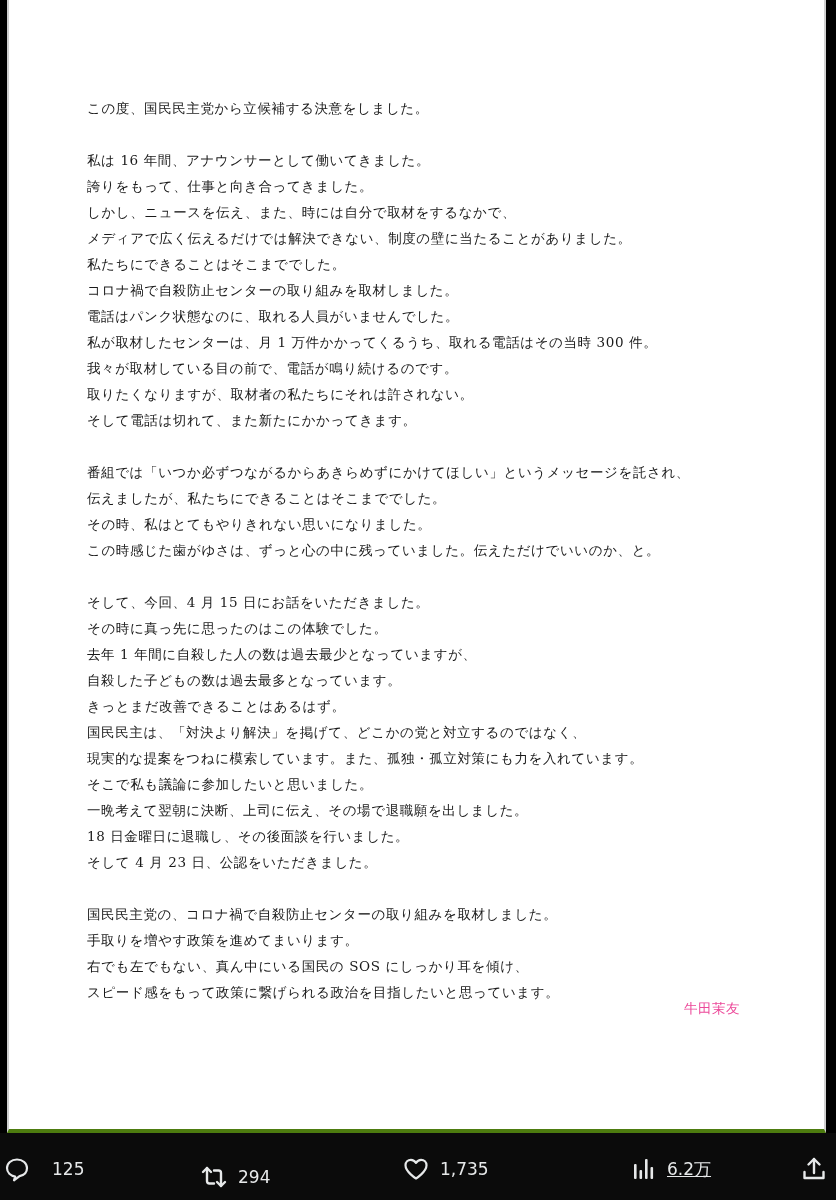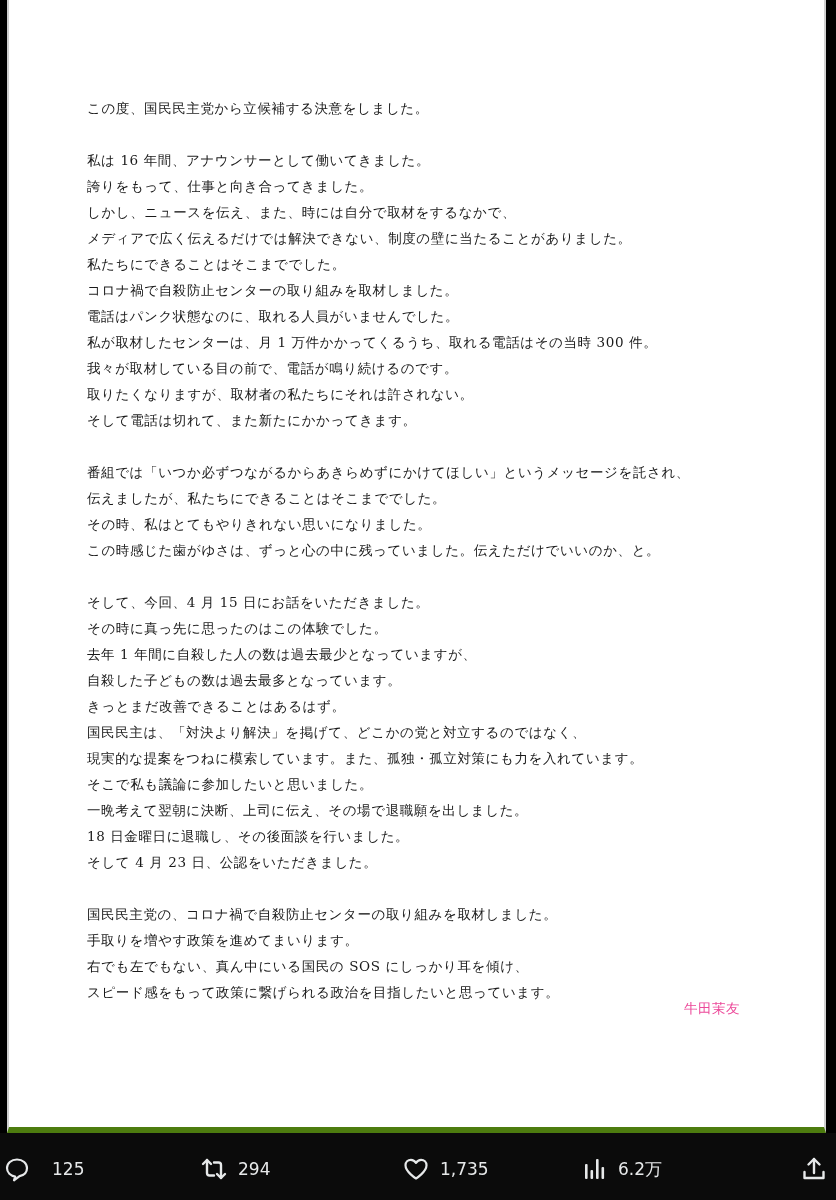--- a/index.html
+++ b/index.html
@@ -16,21 +16,21 @@
     }
     .page {
       position: absolute;
       left: 7px;
       top: 0;
       width: 819px;
       height: 1133px;
       background: #ffffff;
       border-left: 2px solid #cfcfcf;
       border-right: 2px solid #cfcfcf;
-      border-bottom: 6px solid #4d7c0f;
+      border-bottom: 4px solid #4d7c0f;
       box-sizing: border-box;
     }
     .doc {
       position: absolute;
       left: 78px;
       top: 95px;
       width: 680px;
       color: #1a1a1a;
       font-size: 13.5px;
       letter-spacing: 0.6px;
@@ -73,23 +73,23 @@
       width: 28px;
       height: 28px;
       display: block;
     }
     .action .count {
       font-size: 17px;
       margin-left: 10px;
       color: #e7e9ea;
     }
     .a-reply { left: 3px; gap: 11px; }
-    .a-retweet { left: 200px; }
+    .a-retweet { left: 200px; margin-top: 8px; }
     .a-like { left: 402px; align-items: center; }
-    .a-views { left: 580px; }
+    .a-views { left: 629px; text-decoration: underline; }
     .a-share { left: 800px; }
   </style>
 </head>
 <body>
 
 <div class="page">
   <div class="doc">
 
     <div class="line">この度、国民民主党から立候補する決意をしました。</div>
     <div class="gap"></div>

